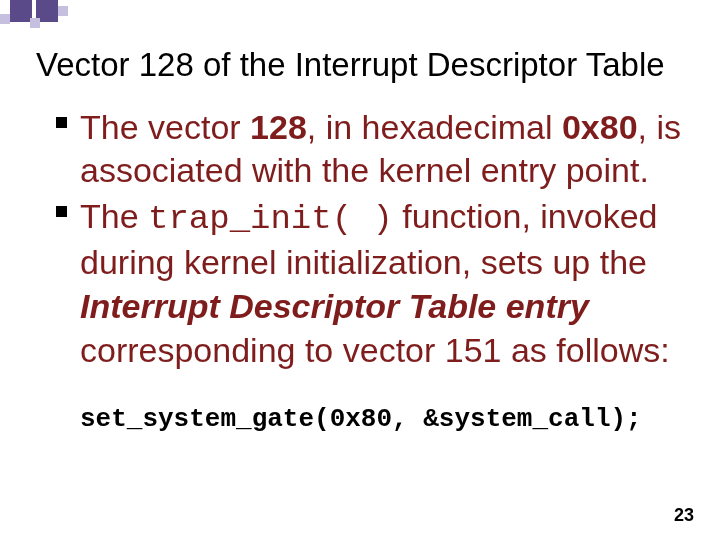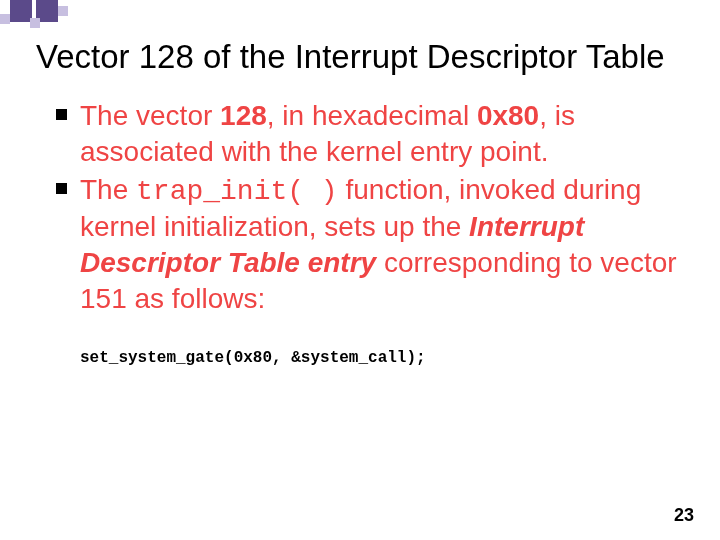--- a/index.html
+++ b/index.html
@@ -20,38 +20,38 @@
   }
   .corner-deco .big-sq {
     position: absolute;
     background: #5b4a8a;
   }
   .corner-deco .sm-sq {
     position: absolute;
     background: #c7bfe0;
   }
   .slide {
-    padding: 30px 36px 0 36px;
+    padding: 38px 36px 0 36px;
   }
   .title {
     font-size: 33px;
     font-weight: 400;
     color: #000;
     line-height: 1.15;
     margin-bottom: 22px;
     margin-top: 8px;
   }
   .bullets {
     list-style: none;
     padding-left: 20px;
   }
   .bullets li {
     position: relative;
-    font-size: 28px;
-    color: #ef4444;
+    font-size: 34px;
+    color: #7f1d1d;
     line-height: 1.28;
     margin-bottom: 2px;
     padding-left: 24px;
   }
   .bullets li::before {
     content: "";
     position: absolute;
     left: 0;
     top: 11px;
     width: 11px;
@@ -59,21 +59,21 @@
     background: #000;
   }
   .bold { font-weight: 700; }
   .ital { font-style: italic; font-weight: 700; }
   .mono { font-family: "Courier New", Courier, monospace; font-weight: 400; }
   .codeblock {
     margin-top: 32px;
     padding-left: 44px;
     font-family: "Courier New", Courier, monospace;
     font-weight: 700;
-    font-size: 16px;
+    font-size: 26px;
     color: #000;
   }
   .page-num {
     position: absolute;
     right: 26px;
     bottom: 14px;
     font-size: 18px;
     font-weight: 700;
     color: #000;
   }

